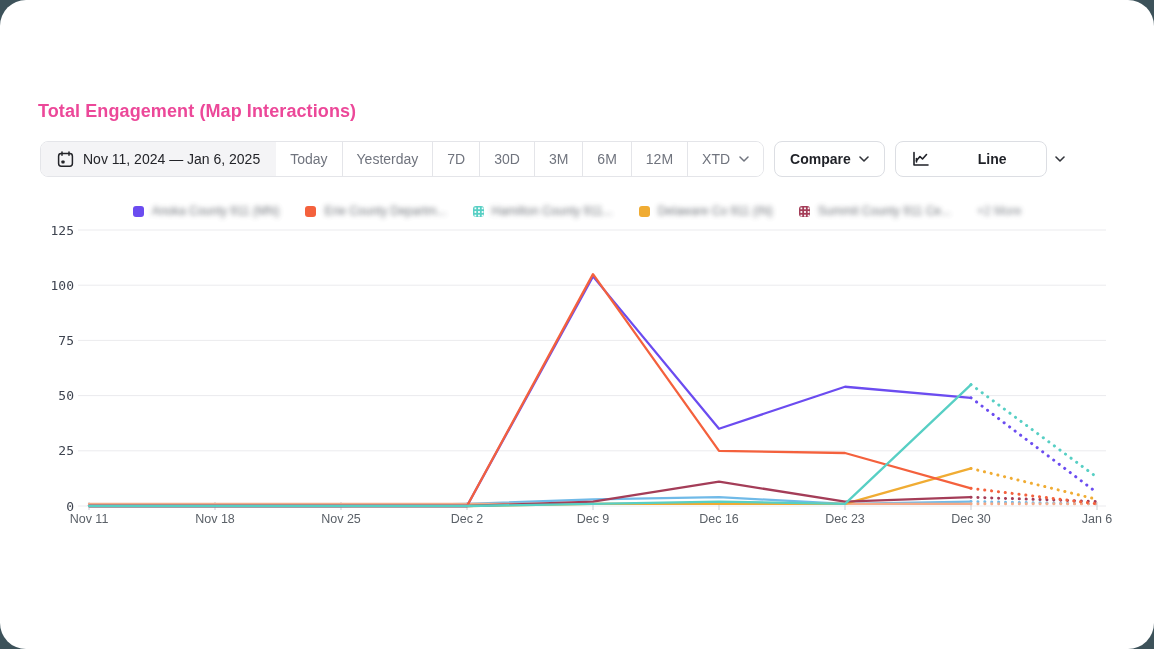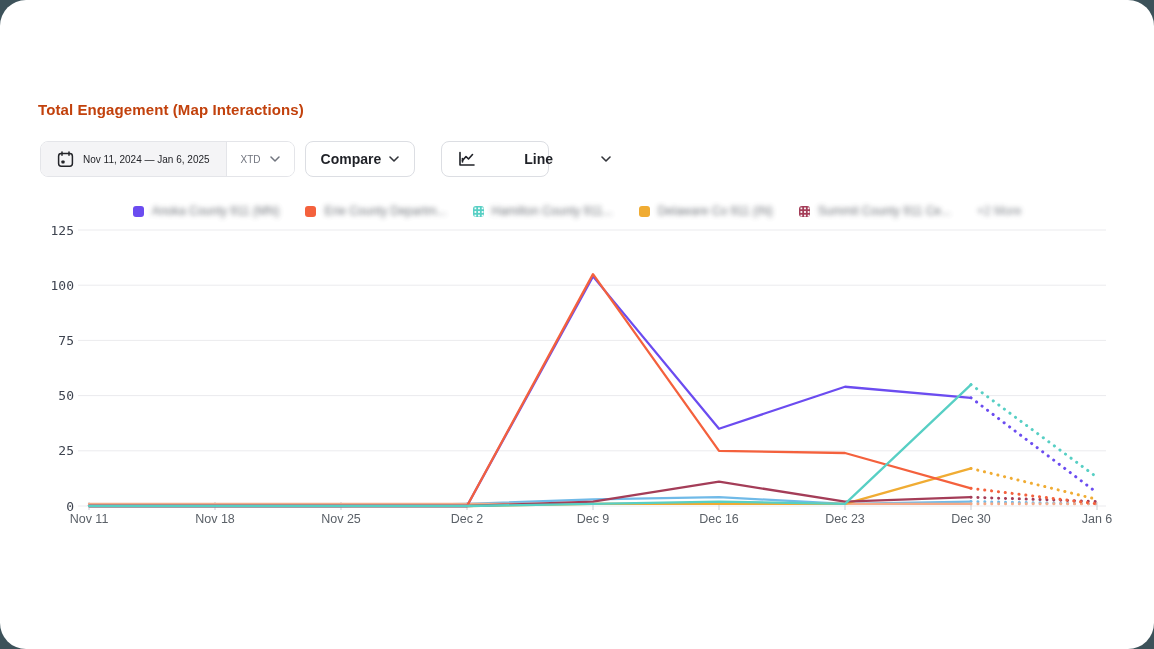--- a/index.html
+++ b/index.html
@@ -7,48 +7,48 @@
     width:1154px;height:649px;overflow:hidden;
     background:#3D525A;
     font-family:"Liberation Sans", sans-serif;
     position:relative;
   }
   .card{
     position:absolute;inset:0;background:#ffffff;border-radius:26px;overflow:hidden;
   }
   .page-title{
     position:absolute;left:38px;top:101px;margin:0;
-    font-size:15px;font-weight:700;color:#c2410c;letter-spacing:.1px;
+    font-size:18px;font-weight:700;color:#ec4899;letter-spacing:.1px;
   }
   
   .toolbar{
     position:absolute;left:40px;right:0;top:141px;height:36px;
     display:flex;align-items:stretch;
   }
   .seg-group{
     display:inline-flex;align-items:stretch;border:1px solid #E4E5E9;border-radius:8px;
     overflow:hidden;background:#fff;flex-shrink:0;
   }
   .seg{
     display:inline-flex;align-items:center;gap:9px;
     padding:0 14px;border:none;background:#fff;cursor:pointer;
-    font-family:"Liberation Sans",sans-serif;font-size:10px;color:#70747E;
+    font-family:"Liberation Sans",sans-serif;font-size:14px;color:#70747E;
     border-left:1px solid #E4E5E9;white-space:nowrap;
   }
   .seg:first-child{border-left:none;}
   .seg-date{background:#F4F4F6;color:#232429;font-weight:500;padding:0 16px;}
   .btn{
     display:inline-flex;align-items:center;gap:8px;
     border:1px solid #DCDEE3;border-radius:8px;background:#fff;cursor:pointer;
     font-family:"Liberation Sans",sans-serif;font-size:14px;font-weight:600;color:#1F2127;
     padding:0 15px;white-space:nowrap;flex-shrink:0;
   }
   .btn-compare{margin-left:10px;text-align:right;}
   .btn-week{margin-left:auto;}
-  .btn-line{margin-left:26px;width:108px;gap:48px;}
+  .btn-line{margin-left:10px;width:152px;gap:48px;}
   .chev{flex-shrink:0;}
   
   .legend{
     position:absolute;left:0;right:0;top:202px;height:18px;
     display:flex;justify-content:center;align-items:center;gap:26px;
   }
   .legend-item{display:inline-flex;align-items:center;gap:8px;}
   .swatch{width:11px;height:11px;border-radius:3px;flex-shrink:0;}
   .swatch.dotted{
     background-image:radial-gradient(circle, rgba(255,255,255,.95) 1px, transparent 1.3px);
@@ -75,20 +75,29 @@
         <span style="display:inline-flex;">
           <svg width="17" height="17" viewBox="0 0 17 17" fill="none">
             <rect x="1.6" y="2.6" width="13.8" height="12.6" rx="2.6" stroke="#232429" stroke-width="1.5"></rect>
             <line x1="5" y1="0.9" x2="5" y2="4.2" stroke="#232429" stroke-width="1.5" stroke-linecap="round"></line>
             <line x1="12" y1="0.9" x2="12" y2="4.2" stroke="#232429" stroke-width="1.5" stroke-linecap="round"></line>
             <rect x="4.4" y="9.4" width="3.2" height="3.2" rx="0.8" fill="#232429"></rect>
           </svg>
         </span>
         <span>Nov 11, 2024 — Jan 6, 2025</span>
       </button>
+      <span id="presets" style="display:inline-flex;align-items:stretch;">
+          <button class="seg">Today</button>
+          <button class="seg">Yesterday</button>
+          <button class="seg">7D</button>
+          <button class="seg">30D</button>
+          <button class="seg">3M</button>
+          <button class="seg">6M</button>
+          <button class="seg">12M</button>
+        </span>
       <button class="seg">
         <span>XTD</span>
         <svg class="chev" width="10" height="6" viewBox="0 0 10 6" fill="none">
             <path d="M1 1 L5 5 L9 1" stroke="#70747E" stroke-width="1.5" stroke-linecap="round" stroke-linejoin="round"></path>
           </svg>
       </button>
     </div>
 
     <button class="btn btn-compare">
       <span>Compare</span>

